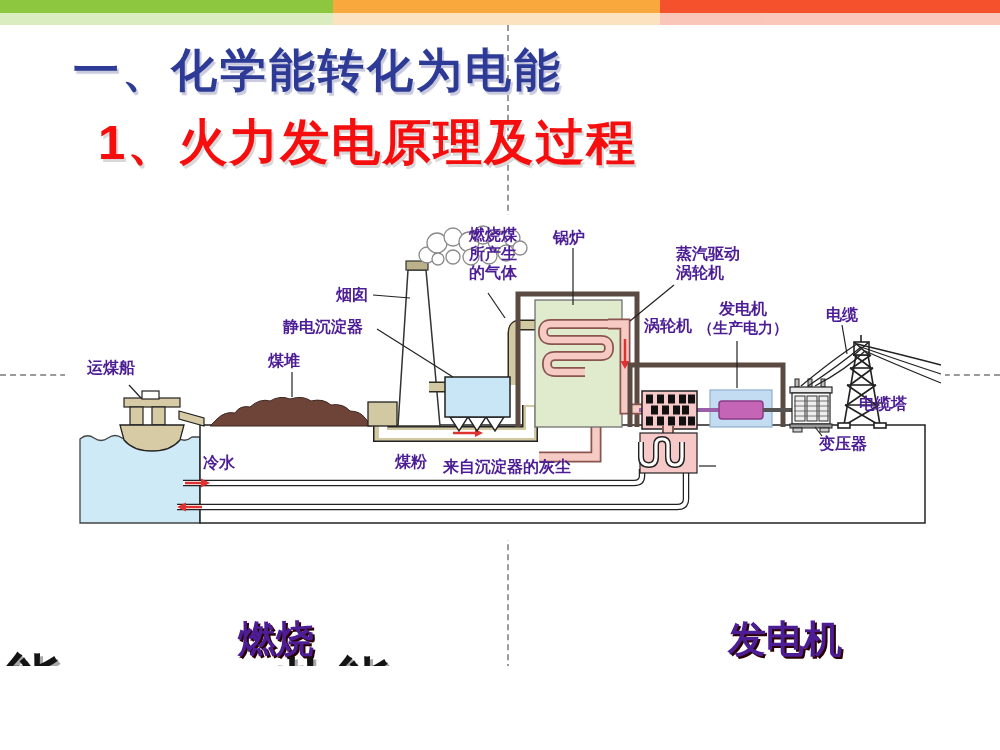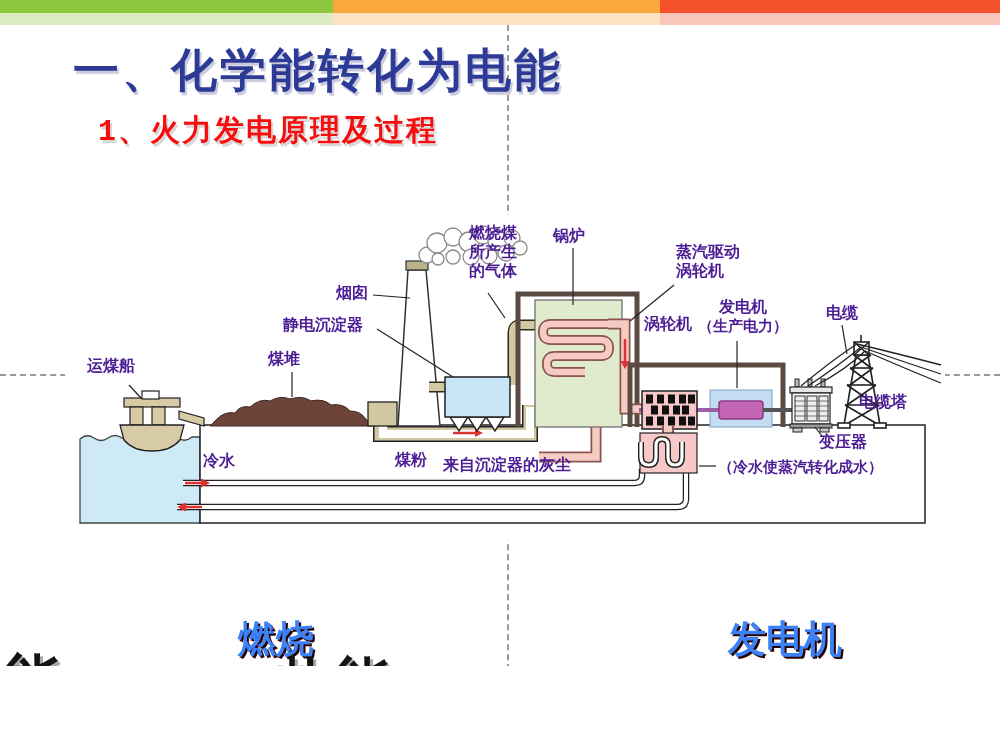--- a/index.html
+++ b/index.html
@@ -1,45 +1,45 @@
 <!DOCTYPE html>
 <html><head>
 <meta charset="utf-8">
 <style>
   html,body{margin:0;padding:0;background:#fff;}
   #slide{position:relative;width:1000px;height:666px;background:#fff;overflow:hidden;
-         font-family:Liberation Mono, monospace;}
+         font-family:Liberation Sans, sans-serif;}
   
   .bar{position:absolute;left:0;width:1000px;display:flex;}
   .bar div{height:100%;}
   #topbar{top:0;height:13px;}
   #topbar-tint{top:13px;height:12px;opacity:.32;}
   #bottombar{top:737px;height:13px;}
   .seg-green{background:#8dc73f;}
   .seg-orange{background:#f9a83d;}
   .seg-red{background:#f4512c;}
   
   #vguide{position:absolute;left:507px;top:25px;height:725px;border-left:2px dashed #9a9a9a;z-index:1;}
   #hguide{position:absolute;left:0;top:374px;width:1000px;border-top:2px dashed #9a9a9a;z-index:1;}
   
   #title{position:absolute;left:73px;top:40px;font-size:46px;font-weight:bold;color:#2d3a96;
          letter-spacing:3px;text-shadow:2px 3px 1px #c9c9dd;z-index:3;white-space:nowrap;}
-  #subtitle{position:absolute;left:98px;top:110px;font-size:30px;font-weight:bold;color:#f60d0d;
+  #subtitle{position:absolute;left:98px;top:110px;font-size:49px;font-weight:bold;color:#f60d0d;
          letter-spacing:2px;text-shadow:2px 3px 0 #d8d8d8;z-index:3;white-space:nowrap;}
   
   #diagram{position:absolute;left:65px;top:215px;width:880px;height:325px;background:#fff;z-index:2;}
   #diagram svg{position:absolute;left:0;top:0;}
   .dlabel{position:absolute;font-size:16px;font-weight:600;color:#4c1d95;white-space:nowrap;
           line-height:19px;z-index:4;}
   #caption{position:absolute;left:350px;top:541px;width:310px;text-align:center;background:#fff;
            font-size:21px;font-weight:bold;color:#111;letter-spacing:2px;z-index:3;padding-bottom:8px;}
   
   .ebig{position:absolute;font-size:56px;font-weight:bold;color:#141414;
         text-shadow:3px 3px 0 #a8a8a8;z-index:3;white-space:nowrap;}
-  .ered{position:absolute;font-size:38px;font-weight:bold;color:#3b82f6;
+  .ered{position:absolute;font-size:38px;font-weight:bold;color:#4c1d95;
         text-shadow:2px 2px 0 #2b0000;z-index:3;white-space:nowrap;}
   .earrow{position:absolute;height:5px;background:#0a0a0a;z-index:2;}
   .earrow:after{content:"";position:absolute;right:-13px;top:-6px;width:0;height:0;
         border-left:13px solid #0a0a0a;border-top:8px solid transparent;border-bottom:8px solid transparent;}
 </style>
 </head>
 <body>
 
 <div id="slide">
 
@@ -287,21 +287,20 @@
     <div class="dlabel" style="left:630px;top:84px;width:96px;text-align:center">
       <div>发电机</div>
       <div style="font-size:15px">（生产电力）</div>
     </div>
     <span class="dlabel" style="left:761px;top:90px">电缆</span>
     <span class="dlabel" style="left:794px;top:179px">电缆塔</span>
     <span class="dlabel" style="left:754px;top:219px">变压器</span>
     <span class="dlabel" style="left:138px;top:238px">冷水</span>
     <span class="dlabel" style="left:330px;top:237px">煤粉</span>
     <span class="dlabel" style="left:378px;top:242px">来自沉淀器的灰尘</span>
-    <span class="dlabel" style="left:653px;top:244px;font-size:15px">（冷水使蒸汽转化成水）</span>
   </div>
 
 
   <span class="ebig" style="left:-52px;top:643px">学能</span>
   <span class="ered" style="left:238px;top:614px">燃烧</span>
   <div class="earrow" style="left:215px;top:677px;width:78px"></div>
   <span class="ebig" style="left:278px;top:646px">热能</span>
   <div class="earrow" style="left:448px;top:677px;width:96px"></div>
   <span class="ered" style="left:728px;top:614px">发电机</span>
   <div class="earrow" style="left:742px;top:677px;width:100px"></div>

